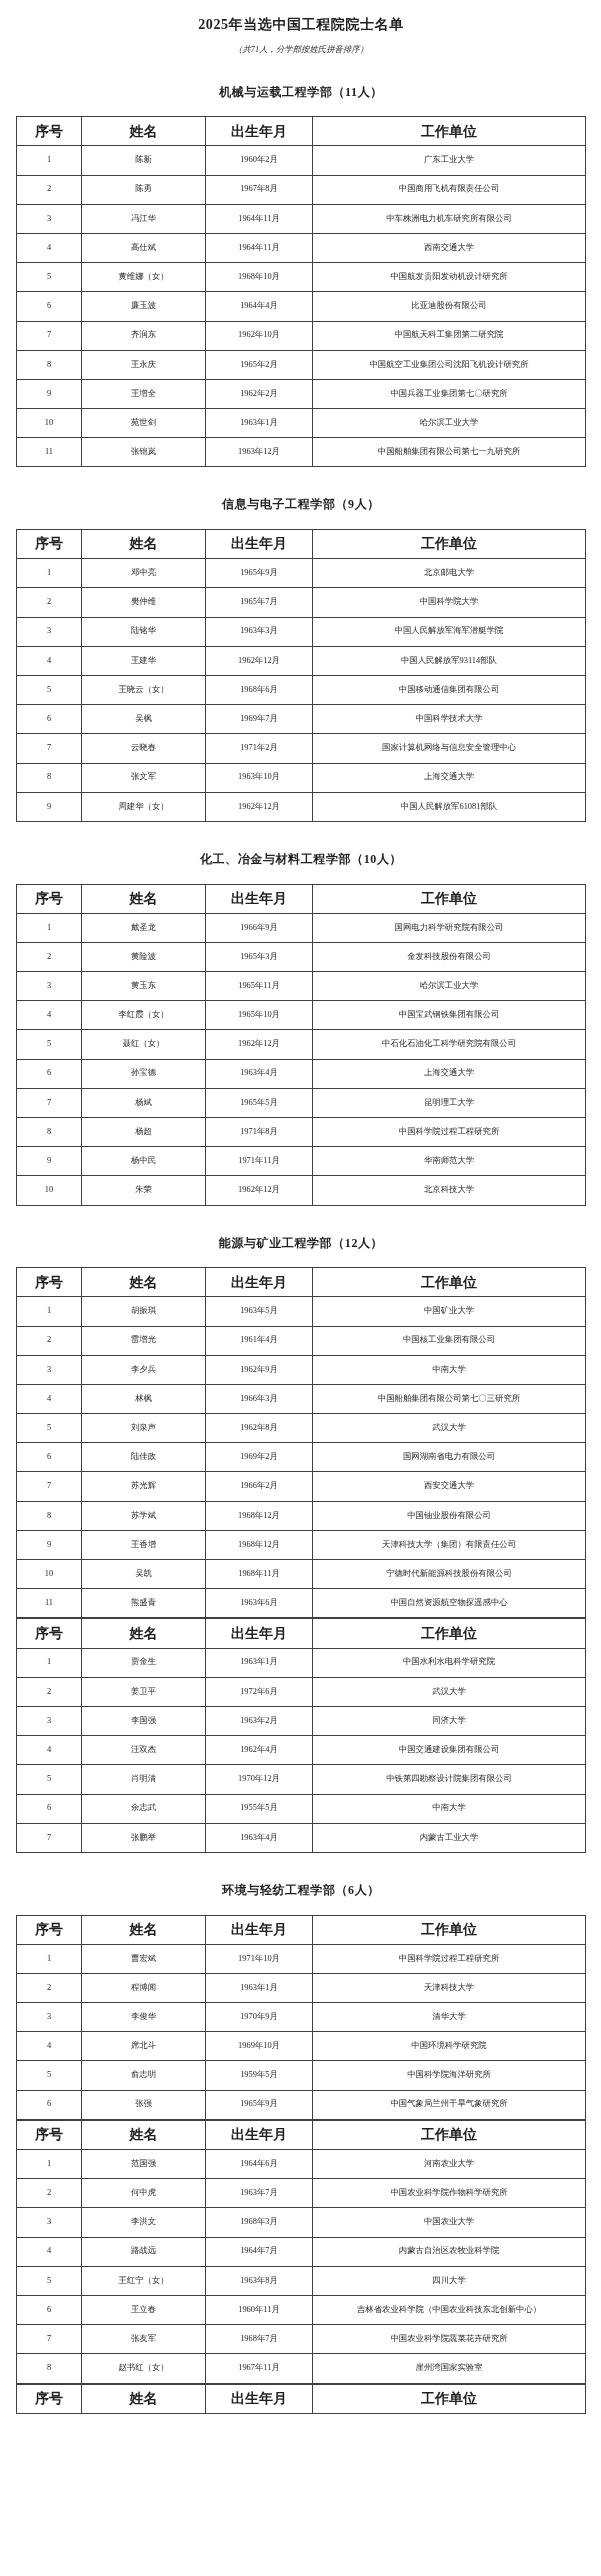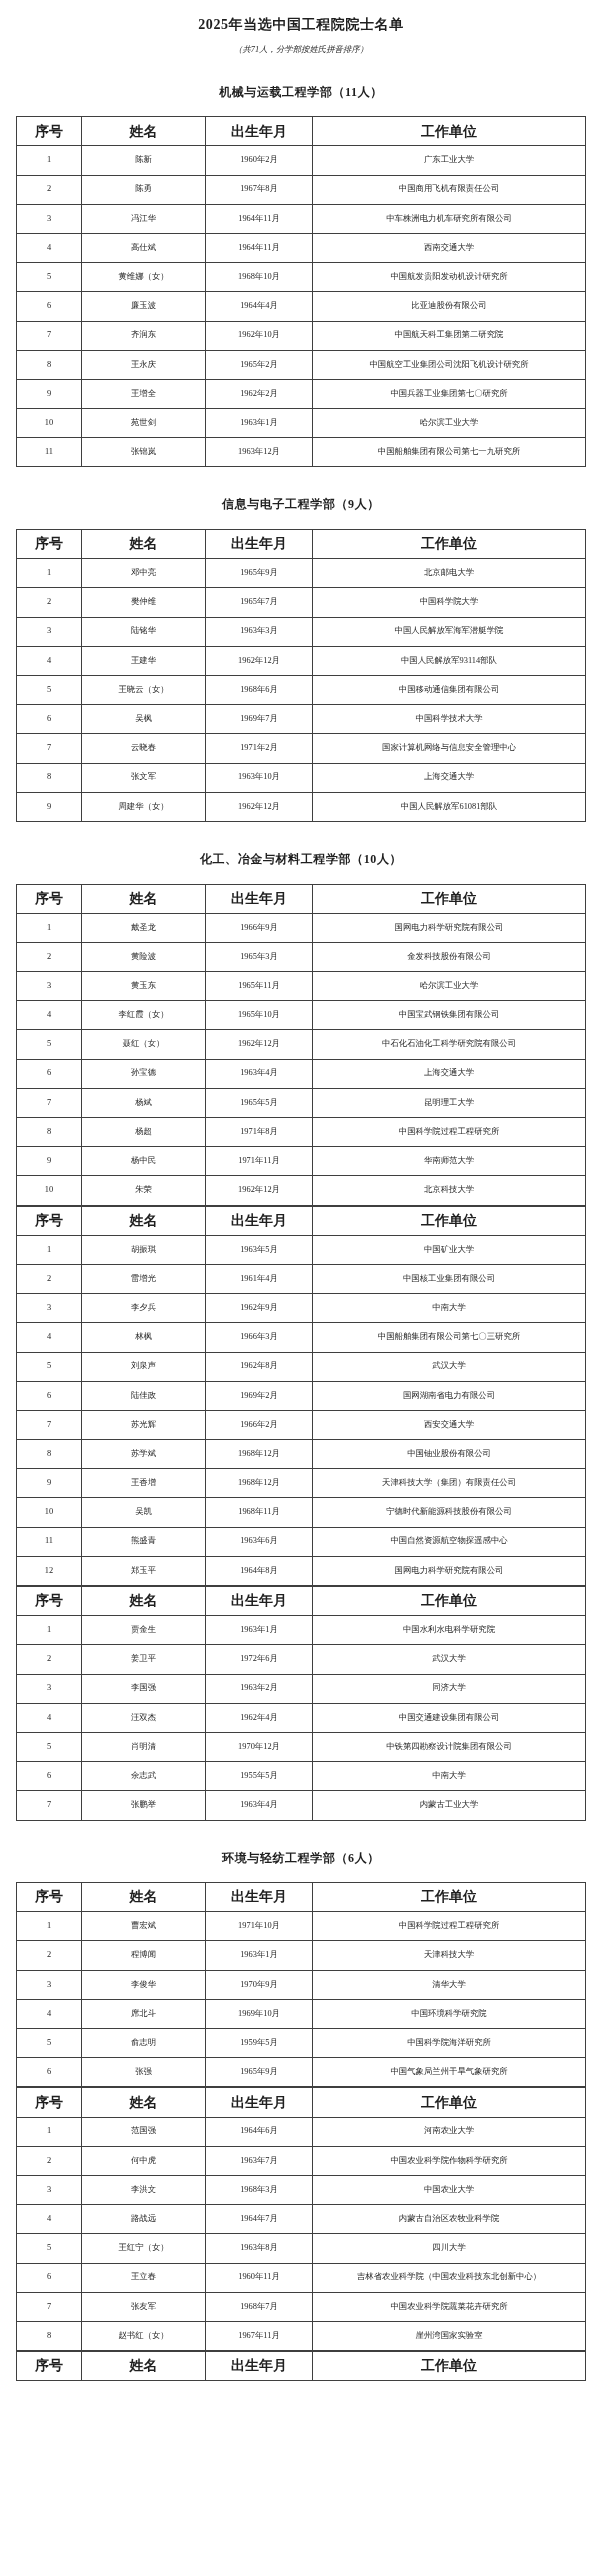--- a/index.html
+++ b/index.html
@@ -311,20 +311,21 @@
             <tr>
               <td class="idx">10</td>
               <td>朱荣</td>
               <td>1962年12月</td>
               <td>北京科技大学</td>
             </tr>
           </tbody>
         </table>
       </div>
       <div class="section">
+        <h2>能源与矿业工程学部（12人）</h2>
         <table class="roster">
           <colgroup>
             <col class="c1">
             <col class="c2">
             <col class="c3">
             <col class="c4">
           </colgroup>
           <thead>
             <tr>
               <th>序号</th>
@@ -392,26 +393,20 @@
               <td class="idx">10</td>
               <td>吴凯</td>
               <td>1968年11月</td>
               <td>宁德时代新能源科技股份有限公司</td>
             </tr>
             <tr>
               <td class="idx">11</td>
               <td>熊盛青</td>
               <td>1963年6月</td>
               <td>中国自然资源航空物探遥感中心</td>
-            </tr>
-            <tr>
-              <td class="idx">12</td>
-              <td>郑玉平</td>
-              <td>1964年8月</td>
-              <td>国网电力科学研究院有限公司</td>
             </tr>
           </tbody>
         </table>
       </div>
       <div class="section">
         <table class="roster">
           <colgroup>
             <col class="c1">
             <col class="c2">
             <col class="c3">

